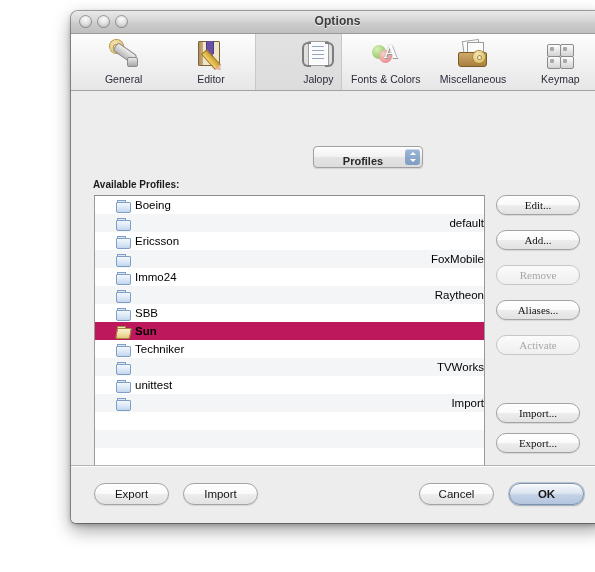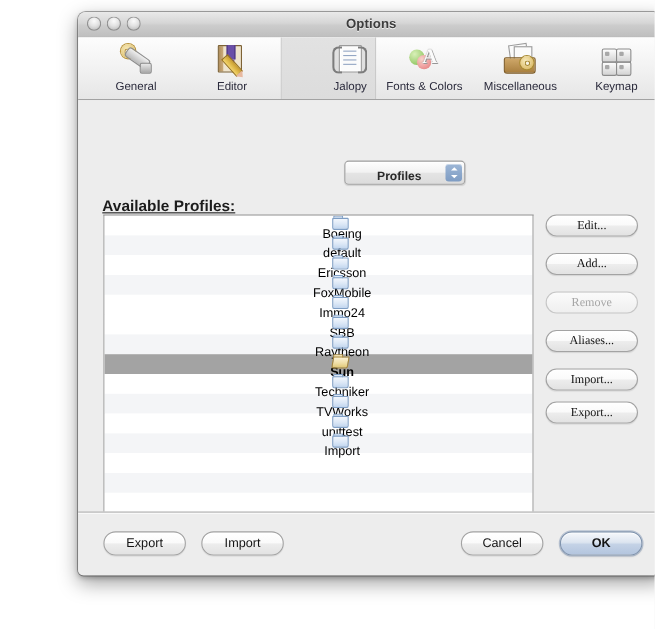--- a/index.html
+++ b/index.html
@@ -271,47 +271,45 @@
   .popup-arrows::before, .popup-arrows::after{
     content:""; position:absolute; left:4.5px;
     border-left:3px solid transparent; border-right:3px solid transparent;
   }
   .popup-arrows::before{ top:3px; border-bottom:3px solid #ffffff; }
   .popup-arrows::after{ bottom:3px; border-top:3px solid #ffffff; }
 
   .list-caption {
     position:absolute;
     left:22px; top:88px;
-    font-size:14px;
+    font-size:10px;
     font-weight:bold;
     color:#1c1c1c;
-    text-decoration:underline;
   }
 
   .listbox {
     position:absolute;
     left:23px; top:104px;
     width:391px; height:274px;
     background:#ffffff;
     border:1px solid #9a9a9a;
     border-top-color:#8a8a8a;
     box-sizing:border-box;
     overflow:hidden;
   }
   .row {
     height:18px;
     display:flex;
     align-items:center;
-    padding-left:37px;
+    padding-left:21px;
     box-sizing:border-box;
-    flex-direction:column;
   }
   .row.odd { background:#ffffff; }
   .row.even { background:#f4f5f7;justify-content:space-between; }
-  .row.selected { background:#a3a3a3; }
+  .row.selected { background:#be185d; }
   .row-label {
     font-size:11.5px;
     color:#000000;
     margin-left:6px;
     white-space:nowrap;
   }
   .row.selected .row-label { font-weight:bold; }
 
   .folder {
     position:relative;
@@ -539,33 +537,33 @@
             </span>
           <span class="row-label">FoxMobile</span>
         </div>
         <div class="row odd">
           <span class="folder">
               <span class="tab"></span>
               <span class="body"></span>
             </span>
           <span class="row-label">Immo24</span>
         </div>
+        <div class="row even">
+          <span class="folder">
+              <span class="tab"></span>
+              <span class="body"></span>
+            </span>
+          <span class="row-label">Raytheon</span>
+        </div>
         <div class="row odd">
           <span class="folder">
               <span class="tab"></span>
               <span class="body"></span>
             </span>
           <span class="row-label">SBB</span>
-        </div>
-        <div class="row even">
-          <span class="folder">
-              <span class="tab"></span>
-              <span class="body"></span>
-            </span>
-          <span class="row-label">Raytheon</span>
         </div>
         <div class="row selected">
           <span class="folder folder-open">
               <span class="tab"></span>
               <span class="body"></span>
             </span>
           <span class="row-label">Sun</span>
         </div>
         <div class="row odd">
           <span class="folder">
@@ -601,20 +599,21 @@
         <div class="row odd"></div>
         <div class="row even"></div>
 
       </div>
 
       <div class="side-btns">
         <div class="btn">Edit...</div>
         <div class="btn">Add...</div>
         <div class="btn disabled">Remove</div>
         <div class="btn">Aliases...</div>
+        <div class="btn disabled gap-big">Activate</div>
         <div class="btn tight">Import...</div>
         <div class="btn">Export...</div>
       </div>
 
     </div>
 
     <div class="bottombar">
       <div class="bottom-left">
         <div class="btn-wide">Export</div>
         <div class="btn-wide">Import</div>

